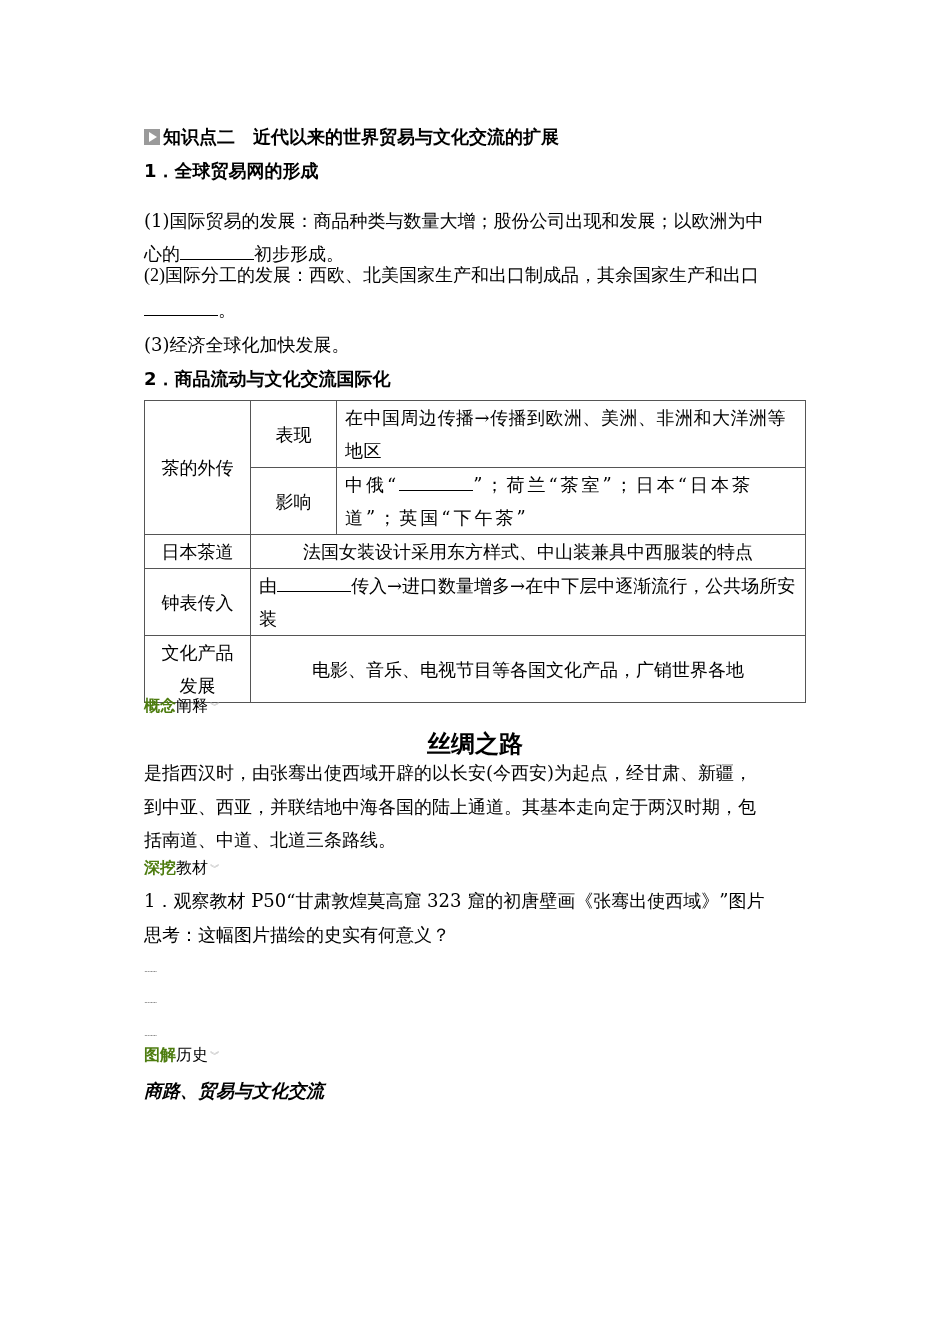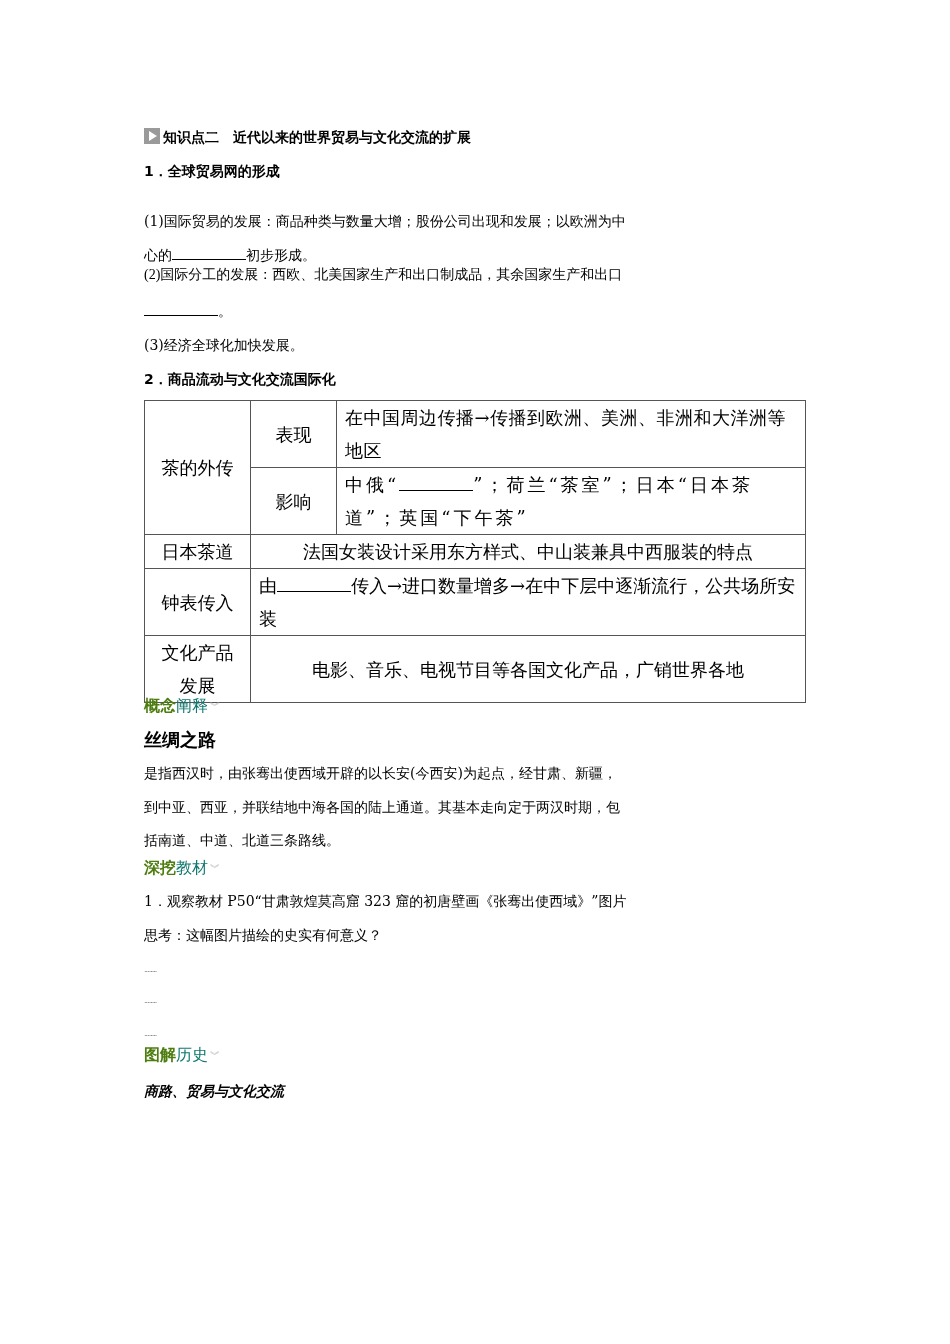--- a/index.html
+++ b/index.html
@@ -1,33 +1,33 @@
 <!DOCTYPE html>
 <html><head>
 <meta charset="utf-8">
 <style>
   html, body { margin: 0; padding: 0; background: #ffffff; }
   body { width: 950px; height: 1344px; position: relative; overflow: hidden;
          font-family: "DejaVu Serif", "Liberation Serif", serif; color: #000; }
   .page { position: absolute; left: 144px; top: 0; width: 662px; }
-  .line { position: absolute; left: 0; font-size: 14px; line-height: 22px; white-space: nowrap; }
+  .line { position: absolute; left: 0; font-size: 18px; line-height: 22px; white-space: nowrap; }
   .bold { font-weight: bold; font-family: "DejaVu Sans", "Liberation Sans", sans-serif; }
   .blank { display: inline-block; width: 74px; border-bottom: 1.5px solid #000; height: 16px; vertical-align: baseline; }
   .heading-icon { display: inline-block; width: 16px; height: 16px; background: #9a9a9a; position: relative; vertical-align: -2px; margin-right: 3px; }
   .heading-icon::after { content: ""; position: absolute; left: 5px; top: 3px; border-left: 8px solid #fff; border-top: 5px solid transparent; border-bottom: 5px solid transparent; }
   .tag { position: absolute; left: 0; font-size: 16px; line-height: 20px; font-family: "DejaVu Sans", "Liberation Sans", sans-serif; }
   .tag .strong { font-weight: bold; color: #4d7c0f; }
-  .tag .light { color: #0f766e; }
+  .tag .light { color: #000000; }
   .tag .chev { color: #bbb; font-size: 10px; vertical-align: 2px; margin-left: 2px; }
   table.knowledge { position: absolute; left: 0; top: 400px; width: 662px; border-collapse: collapse;
          font-size: 18px; line-height: 33px; }
   table.knowledge td { border: 1px solid #555; padding: 0 8px; vertical-align: middle; }
   .c { text-align: center; }
   .dots { position: absolute; left: 0; font-size: 8px; letter-spacing: -1px; color: #555; line-height: 8px; }
-  .center-title { position: absolute; left: 0; width: 662px; text-align: left; font-size: 18px; font-weight: bold; font-family: "DejaVu Sans", "Liberation Sans", sans-serif; }
+  .center-title { position: absolute; left: 0; width: 662px; text-align: center; font-size: 24px; font-weight: bold; font-family: "DejaVu Sans", "Liberation Sans", sans-serif; }
 </style>
 </head>
 <body>
 
 <div class="page">
 
   <div class="line bold" style="top:126px;">
     <span class="heading-icon"></span><span>知识点二　近代以来的世界贸易与文化交流的扩展</span>
   </div>
 

